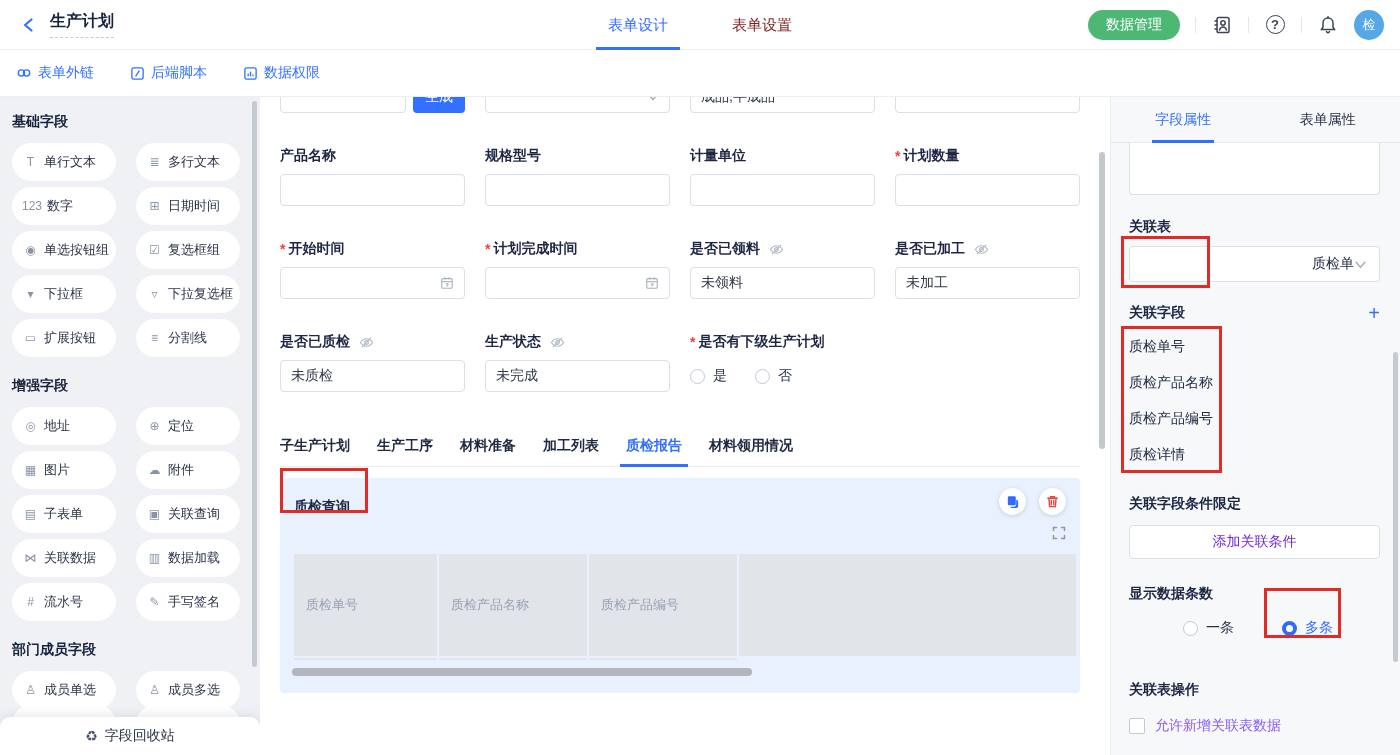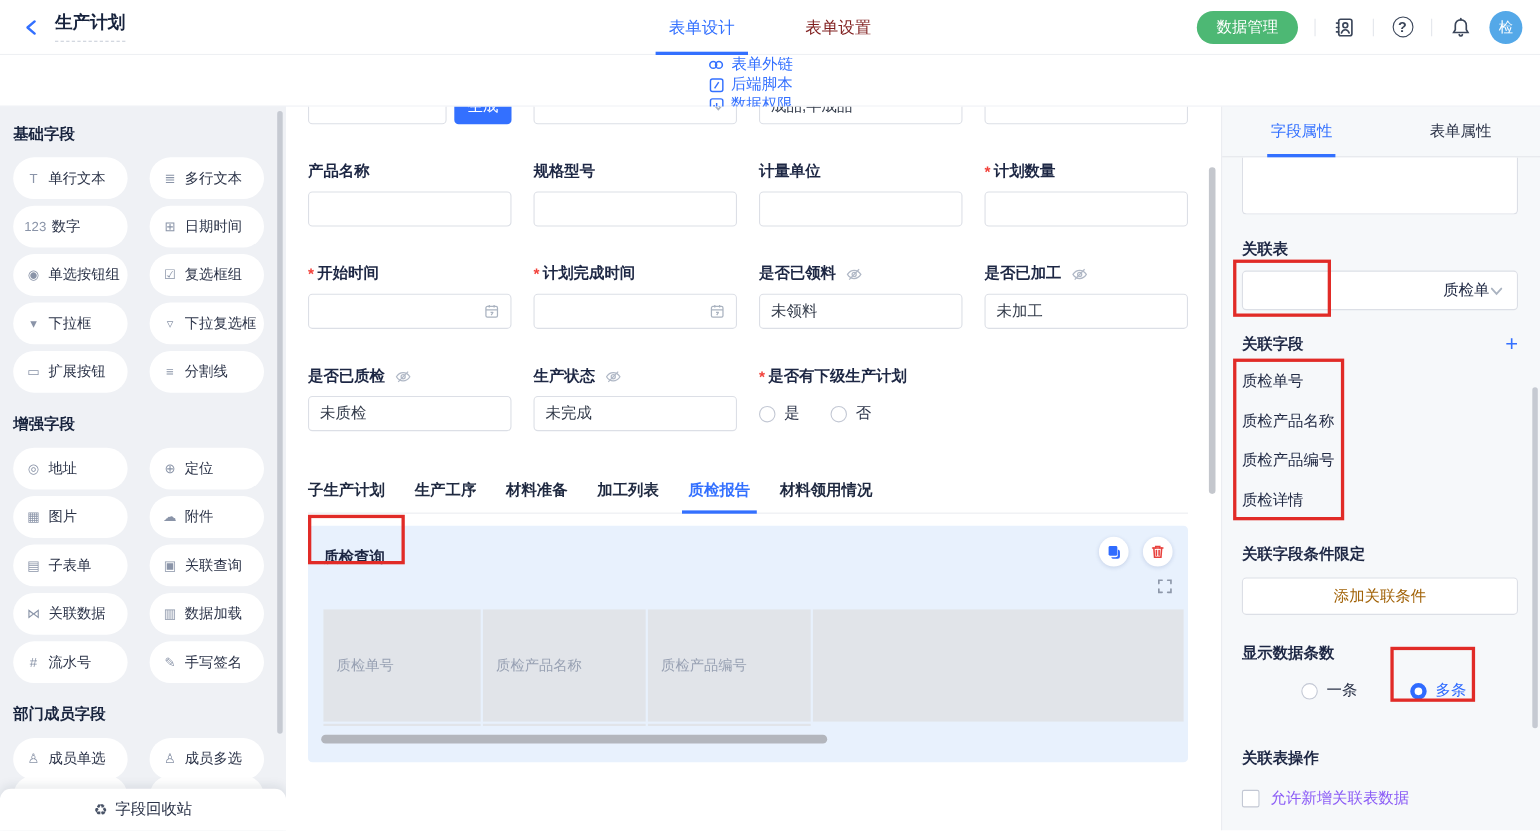--- a/index.html
+++ b/index.html
@@ -26,21 +26,21 @@
     color:#fff; font-size:14px; display:flex; align-items:center; cursor:pointer; }
   .vdiv { width:1px; height:16px; background:#e3e6ec; }
   .hicon { width:22px; height:22px; display:flex; align-items:center; justify-content:center; cursor:pointer; }
   .help-circle { width:19px; height:19px; border:1.5px solid #3a4559; border-radius:50%;
     font-size:13px; color:#3a4559; display:flex; align-items:center; justify-content:center; font-weight:700;}
   .avatar { width:30px; height:30px; border-radius:50%; background:#54a8e8; color:#fff;
     font-size:13px; display:flex; align-items:center; justify-content:center; cursor:pointer; }
 
   
   .toolbar { height:47px; display:flex; align-items:center; padding:0 16px;
-    border-bottom:1px solid #eceef2; background:#fff;flex-direction:column; }
+    border-bottom:1px solid #eceef2; background:#fff; }
   .tlink { display:flex; align-items:center; gap:6px; color:#3370ff; font-size:14px;
     margin-right:36px; cursor:pointer; }
   .tb-right { margin-left:auto; display:flex; align-items:center; gap:14px; }
   .btn-outline { height:30px; padding:0 20px; border:1px solid #3370ff; border-radius:16px;
     color:#3370ff; font-size:14px; background:#fff; display:flex; align-items:center; cursor:pointer; }
   .btn-primary { height:30px; padding:0 20px; border-radius:16px; background:#3370ff;
     color:#fff; font-size:14px; display:flex; align-items:center; cursor:pointer; }
   .btn-share { width:31px; height:31px; border-radius:50%; border:1px solid #3370ff;
     background:#fff; display:flex; align-items:center; justify-content:center; cursor:pointer; }
 
@@ -128,21 +128,21 @@
   .mt23{margin-top:23px;} .mt10{margin-top:10px;} .mt22{margin-top:22px;}
   .mt29{margin-top:29px;} .mt12{margin-top:12px;} .mt26{margin-top:26px;}
   .mt14{margin-top:14px;} .mt42{margin-top:42px;} .mt18{margin-top:18px;}
   .pp-select { height:36px; background:#fff; border:1px solid #dcdfe6; border-radius:4px;
     display:flex; align-items:center; justify-content:flex-end; padding:0 12px;
     font-size:14px; color:#222b45; cursor:pointer; }
   .pp-row { display:flex; align-items:center; justify-content:space-between; }
   .plus { color:#3370ff; font-size:20px; line-height:18px; cursor:pointer; font-weight:400; }
   .rf-item { font-size:14px; color:#222b45; margin-top:16px; height:20px; }
   .pp-btn { height:34px; background:#fff; border:1px solid #dcdfe6; border-radius:4px;
-    display:flex; align-items:center; justify-content:center; font-size:14px; color:#a16207; cursor:pointer; }
+    display:flex; align-items:center; justify-content:center; font-size:14px; color:#6d28d9; cursor:pointer; }
   .dc-opts { display:flex; gap:48px; margin-left:54px; align-items:center; height:22px; }
   .dc-opt { display:flex; align-items:center; gap:8px; cursor:pointer; }
   .dc-opt .radio { width:15px; height:15px; }
   .dc-opt.sel .radio { border:4.5px solid #2f6bff; }
   .dc-opt .rlab { color:#2b3348; }
   .dc-opt.sel .rlab { color:#2f6bff; }
   .cb-row { display:flex; align-items:center; gap:10px; font-size:14px; color:#8b5cf6; cursor:pointer; }
   .cbox { width:16px; height:16px; border:1px solid #c3c8d4; border-radius:2px; background:#fff; flex:none; }
   .pp-scroll { position:absolute; right:2px; top:255px; width:5px; height:310px;
     background:#c6cad2; border-radius:3px; }

